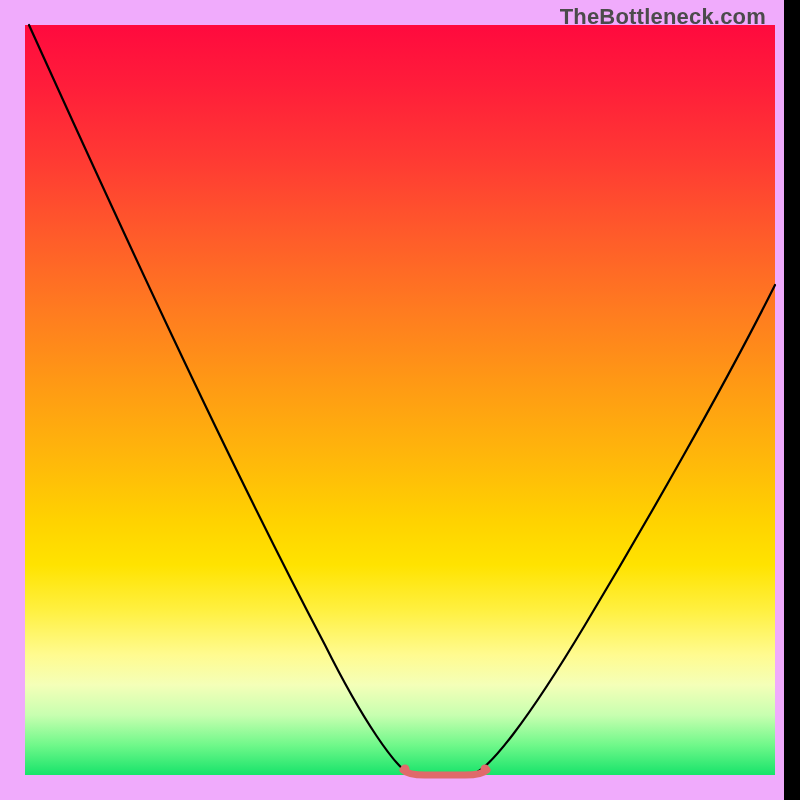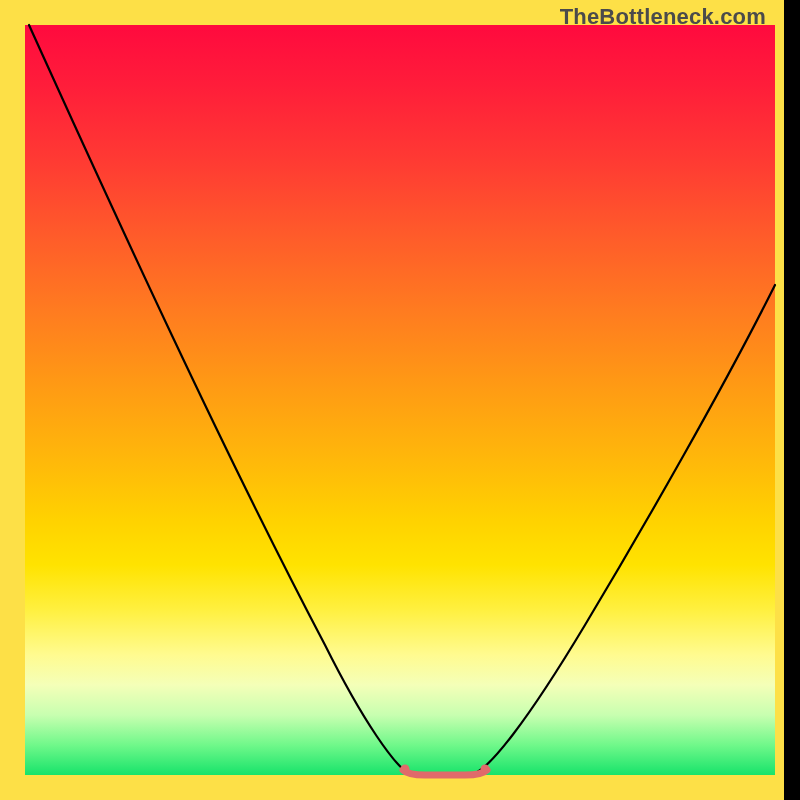--- a/index.html
+++ b/index.html
@@ -8,21 +8,21 @@
     width: 800px;
     height: 800px;
     background: #000;
     font-family: Arial, Helvetica, sans-serif;
     overflow: hidden;
   }
   .frame {
     position: relative;
     width: 784px;
     height: 800px;
-    background: #fde047;
+    background: #f0abfc;
   }
   .watermark {
     position: absolute;
     top: 4px;
     right: 18px;
     font-size: 22px;
     font-weight: 600;
     color: #4b4b4b;
     letter-spacing: 0.2px;
     z-index: 5;

